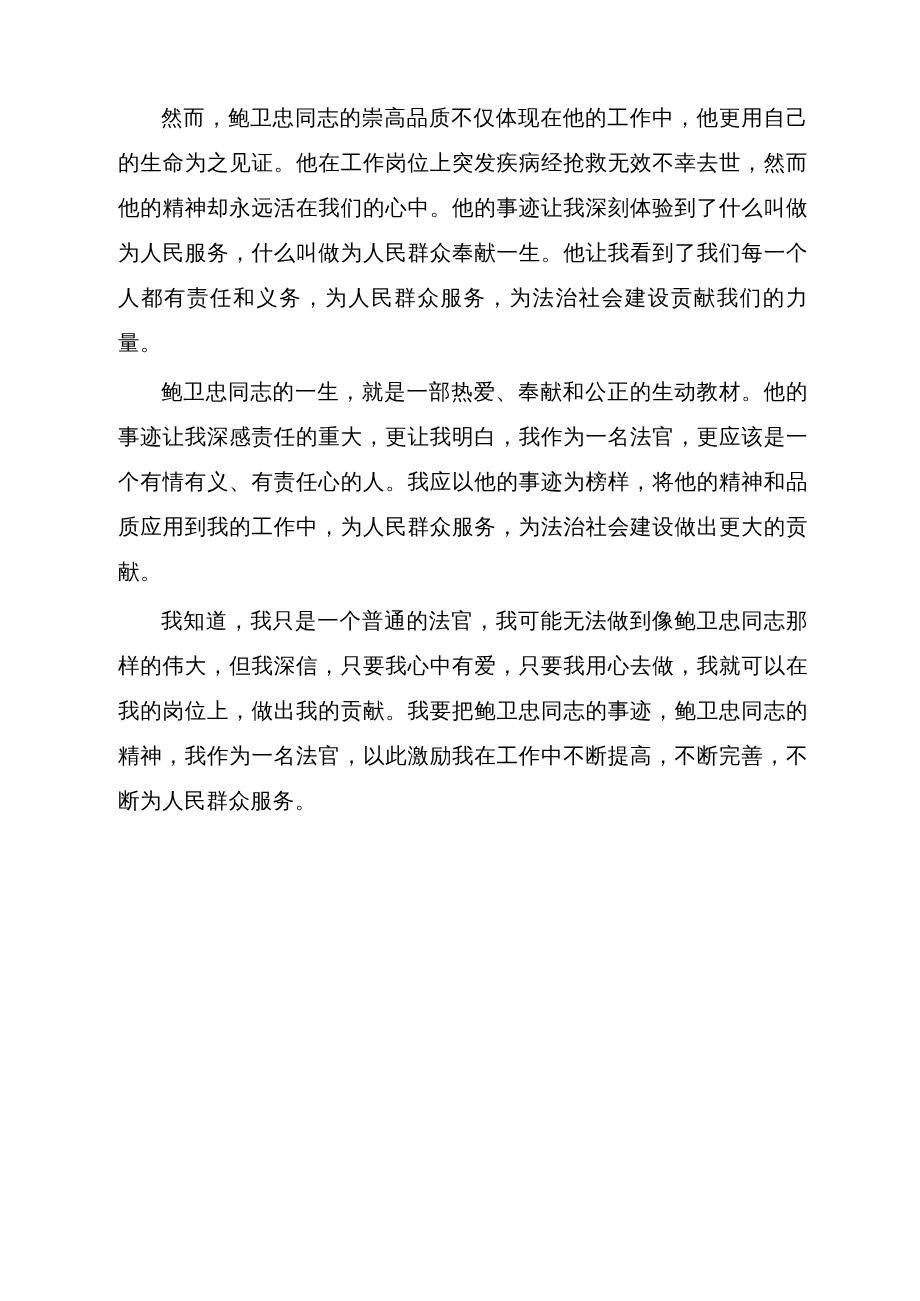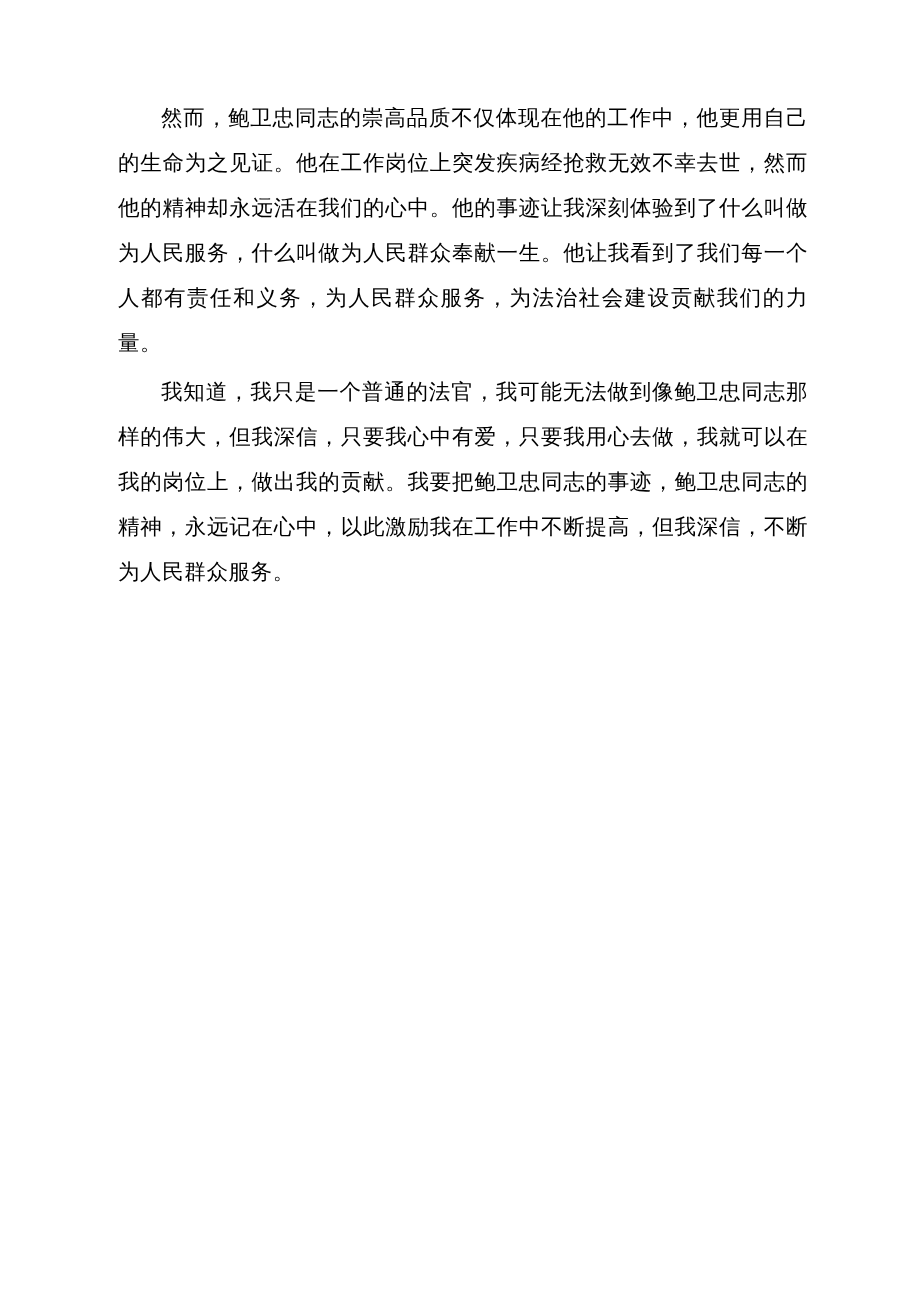--- a/index.html
+++ b/index.html
@@ -36,15 +36,16 @@
     font-family: "Liberation Serif", "DejaVu Serif", serif;
     word-break: break-all;
   }
 </style>
 </head>
 <body>
 
 <div class="page">
   <div class="doc-body">
     <p class="para">然而，鲍卫忠同志的崇高品质不仅体现在他的工作中，他更用自己的生命为之见证。他在工作岗位上突发疾病经抢救无效不幸去世，然而他的精神却永远活在我们的心中。他的事迹让我深刻体验到了什么叫做为人民服务，什么叫做为人民群众奉献一生。他让我看到了我们每一个人都有责任和义务，为人民群众服务，为法治社会建设贡献我们的力量。</p>
-    <p class="para">我知道，我只是一个普通的法官，我可能无法做到像鲍卫忠同志那样的伟大，但我深信，只要我心中有爱，只要我用心去做，我就可以在我的岗位上，做出我的贡献。我要把鲍卫忠同志的事迹，鲍卫忠同志的精神，永远记在心中，以此激励我在工作中不断提高，但我深信，不断为人民群众服务。</p>
+    <p class="para">鲍卫忠同志的一生，就是一部热爱、奉献和公正的生动教材。他的事迹让我深感责任的重大，更让我明白，我作为一名法官，更应该是一个有情有义、有责任心的人。我应以他的事迹为榜样，将他的精神和品质应用到我的工作中，为人民群众服务，为法治社会建设做出更大的贡献。</p>
+    <p class="para">我知道，我只是一个普通的法官，我可能无法做到像鲍卫忠同志那样的伟大，但我深信，只要我心中有爱，只要我用心去做，我就可以在我的岗位上，做出我的贡献。我要把鲍卫忠同志的事迹，鲍卫忠同志的精神，我作为一名法官，以此激励我在工作中不断提高，不断完善，不断为人民群众服务。</p>
   </div>
 </div>
 
 </body></html>

